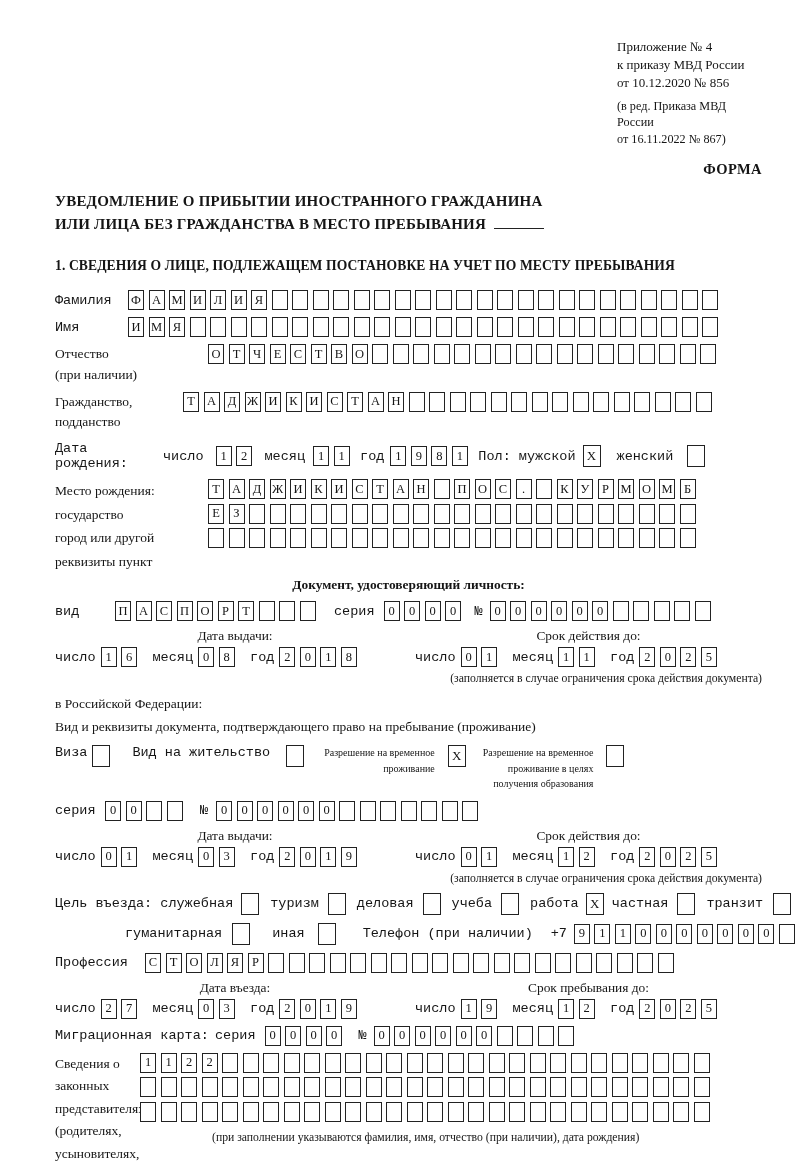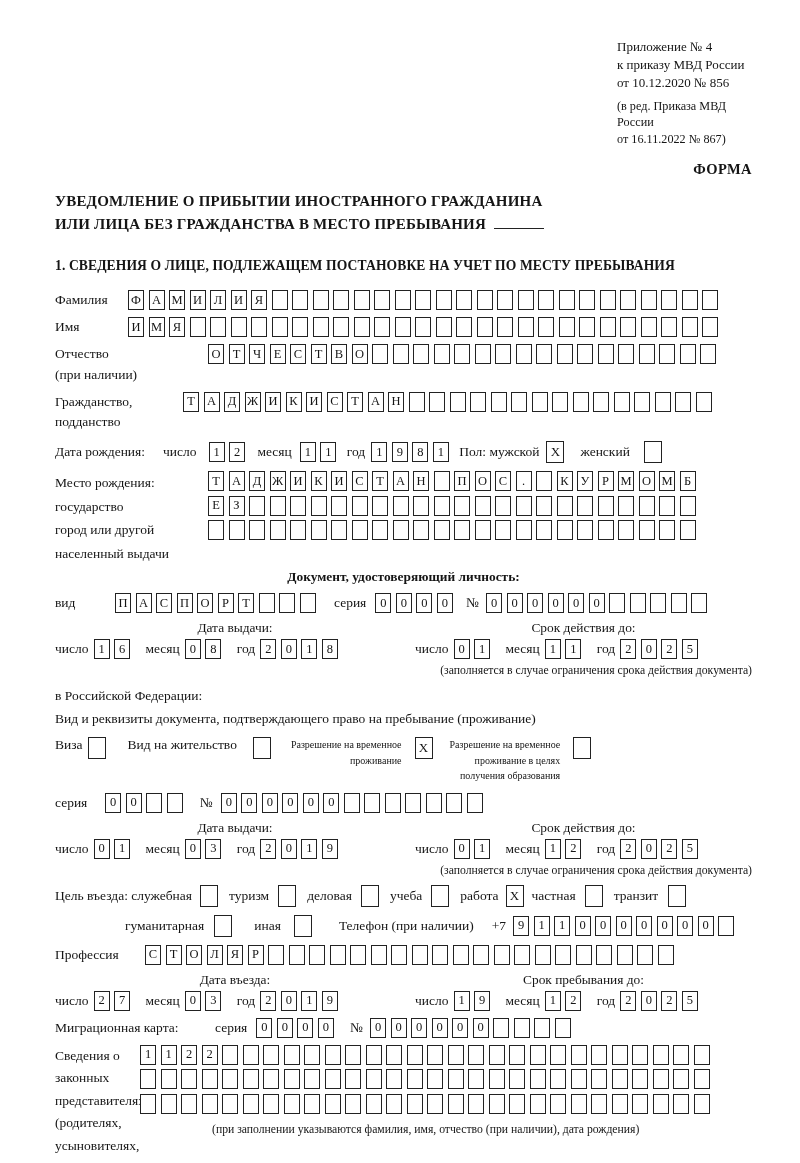--- a/index.html
+++ b/index.html
@@ -1,32 +1,32 @@
 <!DOCTYPE html>
 <html><head>
 <meta charset="utf-8">
 <style>
   html,body { margin:0; padding:0; background:#fff; }
   .page {
     width:800px; height:1163px; box-sizing:border-box;
-    padding:38px 48px 8px 55px;
+    padding:38px 38px 8px 55px;
     background:#fff; color:#151515;
     font-family:"Liberation Serif","DejaVu Serif",serif;
     overflow:hidden; position:relative;
   }
   .annex { margin-left:562px; font-size:13px; line-height:1.4; }
   .annex .amend { font-size:12.2px; margin-top:5px; line-height:1.35; }
   .form-label { text-align:right; font-weight:bold; font-size:14.5px; margin-top:14px; letter-spacing:.4px; }
   .title { text-align:left; font-weight:bold; font-size:15px; line-height:1.55; margin-top:12px; letter-spacing:.2px; }
   .blank-line { display:inline-block; width:50px; height:13px; border-bottom:1.8px solid #222; margin-left:8px; }
   .sec-heading { font-weight:bold; font-size:13.6px; margin-top:22px; margin-bottom:16px; letter-spacing:.1px; }
 
   .frow { display:flex; align-items:center; margin-bottom:7px; font-size:13.5px; }
   .frow-top { display:flex; align-items:flex-start; margin-bottom:7px; font-size:13.5px; }
-  .lbl { flex:0 0 auto; }
+  .lbl { flex:0 0 auto;font-family:Liberation Mono, monospace; }
   .lblcol div { white-space:nowrap; }
 
   .boxes { display:flex; flex-wrap:nowrap; align-items:center; }
   .cell {
     flex:0 0 auto; width:14px; height:18px; border:1.5px solid #222;
     margin-right:4.5px; display:flex; align-items:center; justify-content:center;
     font-size:12.5px; background:#fff;
   }
   .checkbox {
     flex:0 0 auto; width:16px; height:20px; border:1.5px solid #222;
@@ -231,21 +231,21 @@
     <span class="checkbox" style="margin-left:7px">X</span>
     <span class="lbl" style="margin-left:16px">женский</span>
     <span class="checkbox" style="margin-left:14px"></span>
   </div>
 
   <div class="frow-top" style="margin-top:8px; margin-bottom:4px">
     <div class="lblcol" style="width:153px; line-height:23.5px;">
       <div>Место рождения:</div>
       <div>государство</div>
       <div>город или другой</div>
-      <div>населенный выдачи</div>
+      <div>реквизиты пункт</div>
     </div>
     <div class="boxrows">
       <div class="boxes">
           <span class="cell">Т</span>
           <span class="cell">А</span>
           <span class="cell">Д</span>
           <span class="cell">Ж</span>
           <span class="cell">И</span>
           <span class="cell">К</span>
           <span class="cell">И</span>

